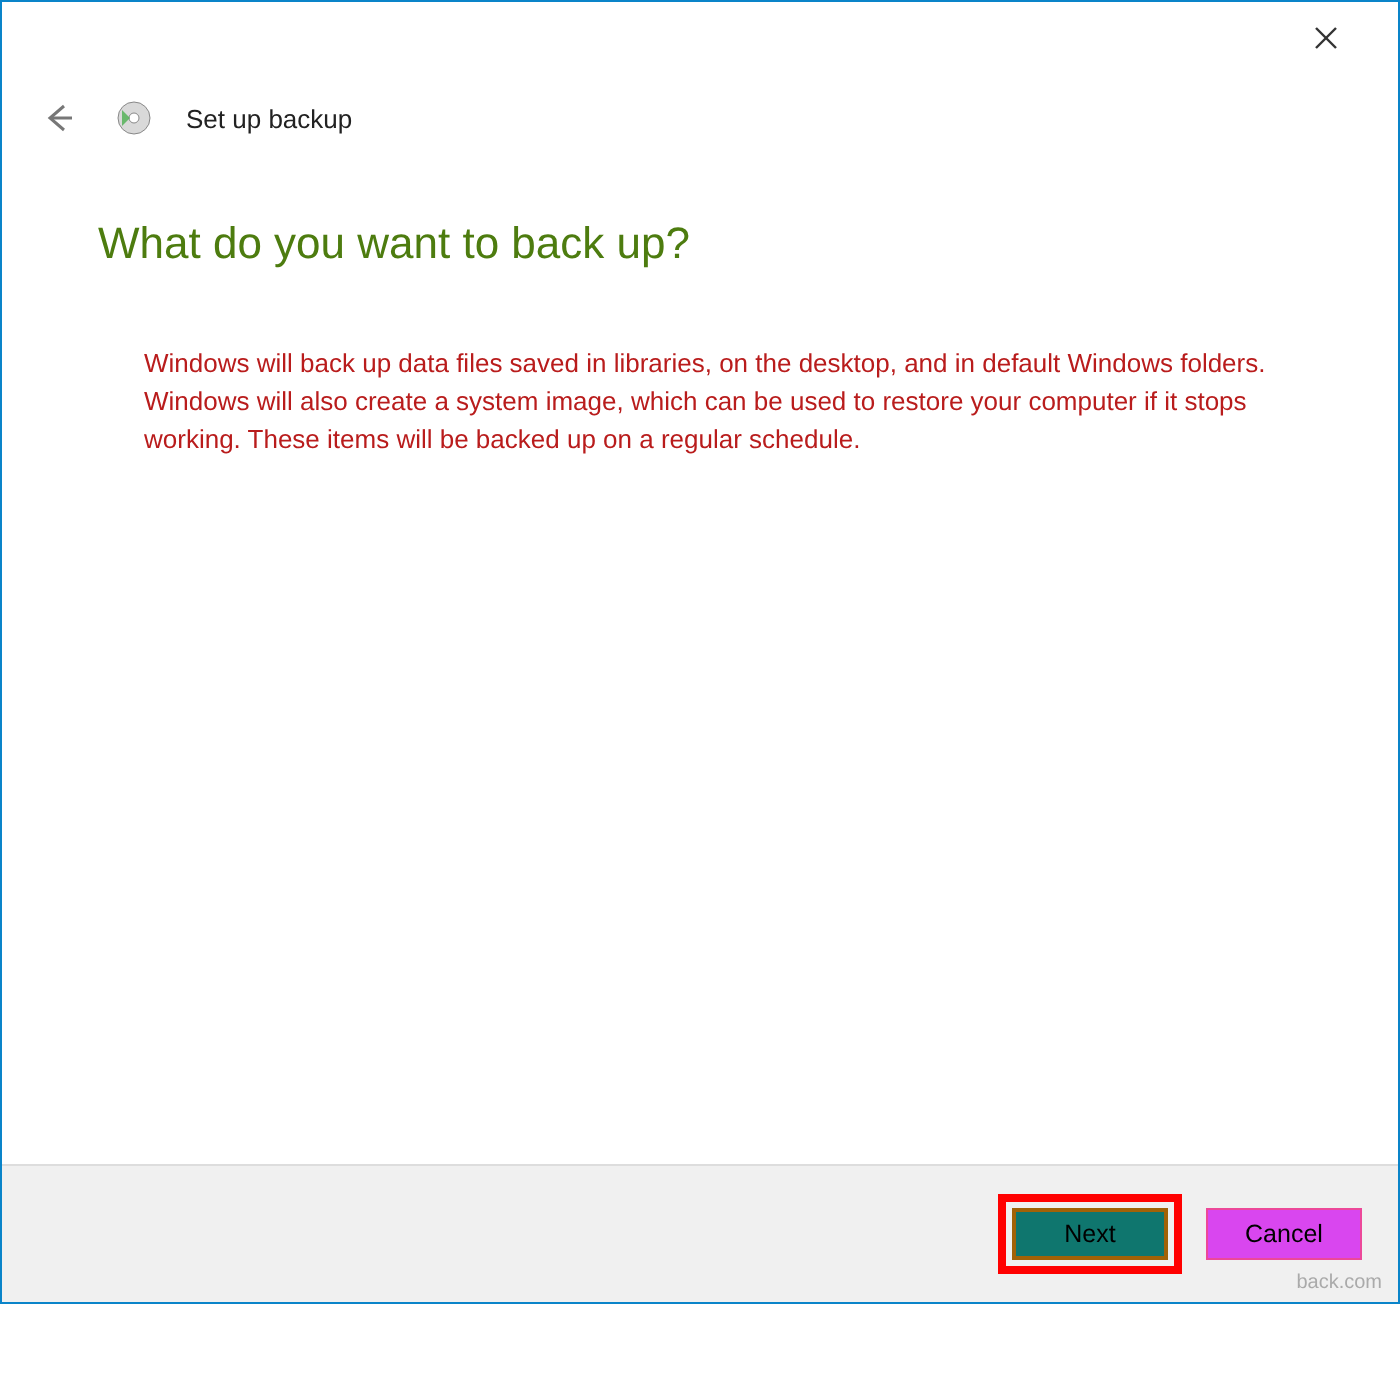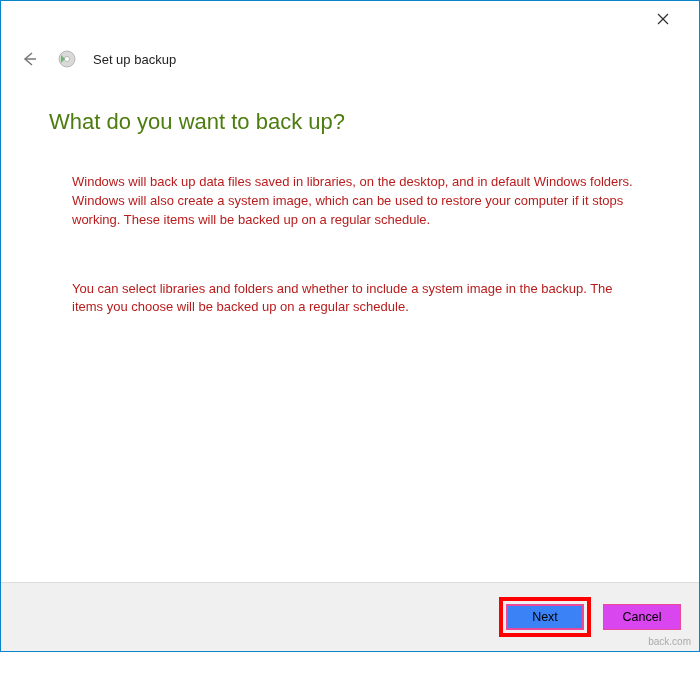--- a/index.html
+++ b/index.html
@@ -132,22 +132,22 @@
       min-width: 78px;
       height: 26px;
       font-size: 12.5px;
       background: #d946ef;
       border: 1px solid #ec4899;
       cursor: pointer;
       font-family: inherit;
       padding: 0 14px;
     }
     .btn.primary {
-      border: 2px solid #ec4899;
-      background: #3b82f6;
+      border: 2px solid #a16207;
+      background: #0f766e;
     }
     .highlight-box {
       border: 4px solid #ff0000;
       padding: 3px;
       display: inline-flex;
     }
     .watermark {
       position: absolute;
       bottom: 4px;
       right: 8px;
@@ -188,21 +188,20 @@
   </div>
 
   <div class="content">
     <h1 class="main-heading">What do you want to back up?</h1>
 
     <div class="option-group">
       <div class="option-desc">Windows will back up data files saved in libraries, on the desktop, and in default Windows folders. Windows will also create a system image, which can be used to restore your computer if it stops working. These items will be backed up on a regular schedule.</div>
     </div>
 
     <div class="option-group">
-      <div class="option-desc">You can select libraries and folders and whether to include a system image in the backup. The items you choose will be backed up on a regular schedule.</div>
     </div>
   </div>
 
   <div class="footer">
     <span class="highlight-box">
       <button class="btn primary">Next</button>
     </span>
     <button class="btn">Cancel</button>
   </div>
 

